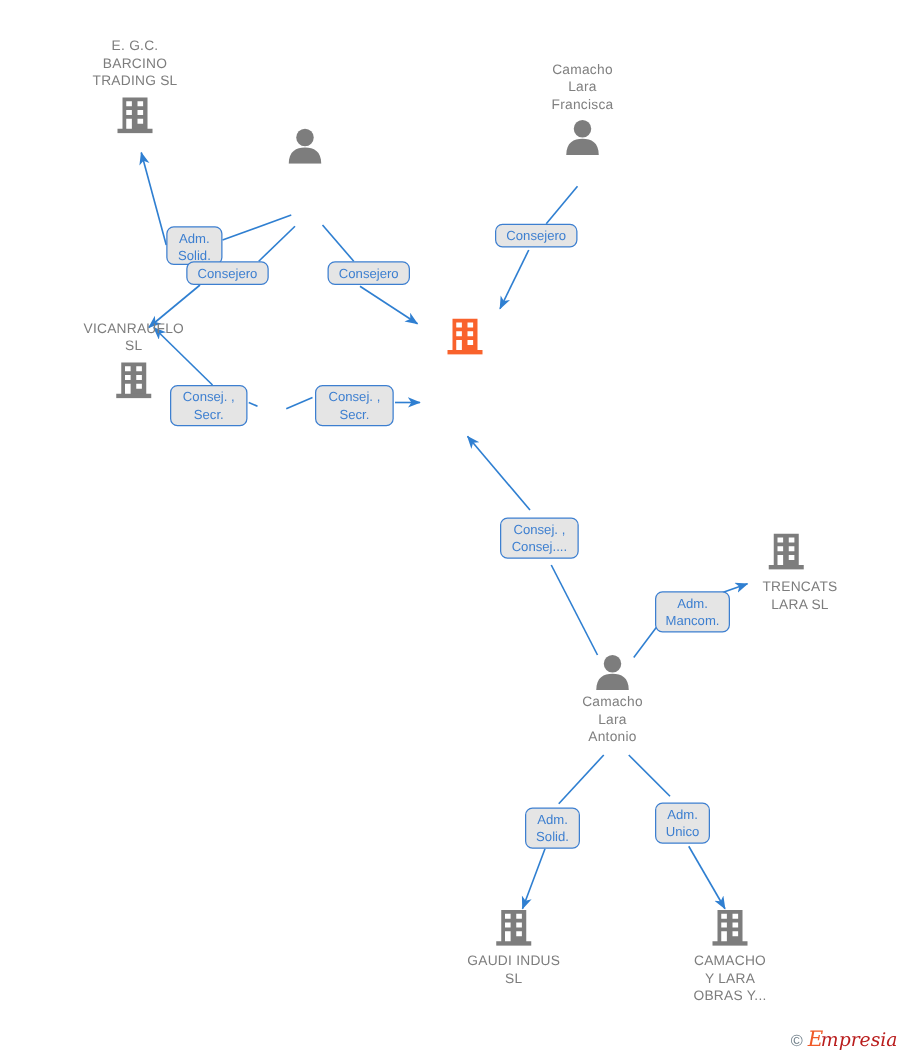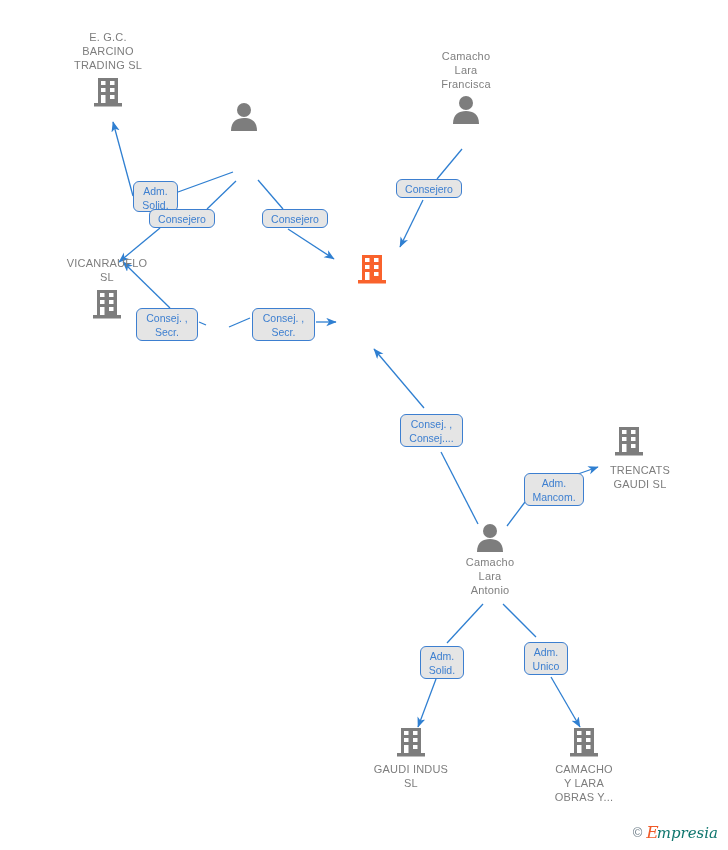--- a/index.html
+++ b/index.html
@@ -77,21 +77,21 @@
     font-size: 13px;
     color: #6b7b86;
   }
   #watermark .brand-e {
     color: #f05a28;
     font-family: "DejaVu Serif", serif;
     font-style: italic;
     font-size: 17px;
   }
   #watermark .brand-rest {
-    color: #0f766e;
+    color: #b91c1c;
     font-family: "DejaVu Serif", serif;
     font-style: italic;
     font-size: 15px;
     margin-left: -2px;
   }
 </style>
 </head>
 <body>
 
 <div id="canvas">
@@ -215,21 +215,21 @@
         <rect x="1" y="27" width="28" height="3.5" fill="#7d7d7d"></rect>
         <rect x="8" y="5" width="4.5" height="4" fill="#ffffff"></rect>
         <rect x="17" y="5" width="4.5" height="4" fill="#ffffff"></rect>
         <rect x="8" y="12" width="4.5" height="4" fill="#ffffff"></rect>
         <rect x="17" y="12" width="4.5" height="4" fill="#ffffff"></rect>
         <rect x="8" y="19" width="4.5" height="8" fill="#ffffff"></rect>
         <rect x="17" y="19" width="4.5" height="4" fill="#ffffff"></rect>
       </svg>
     </span>
     <div class="node-label company" style="position:absolute; left:0; top:38px; width:88px;">TRENCATS
-GAUDI SL</div>
+LARA SL</div>
   </div>
 
   <div class="node" style="left:448px; top:522px; width:84px;">
     <span class="icon-wrap">
       <svg width="30" height="30" viewBox="0 0 30 30" style="margin-bottom:3px;">
         <circle cx="15" cy="9" r="7" fill="#7d7d7d"></circle>
         <path d="M2,30 C2,20 8,17 15,17 C22,17 28,20 28,30 Z" fill="#7d7d7d"></path>
       </svg>
     </span>
     <div class="node-label">Camacho

